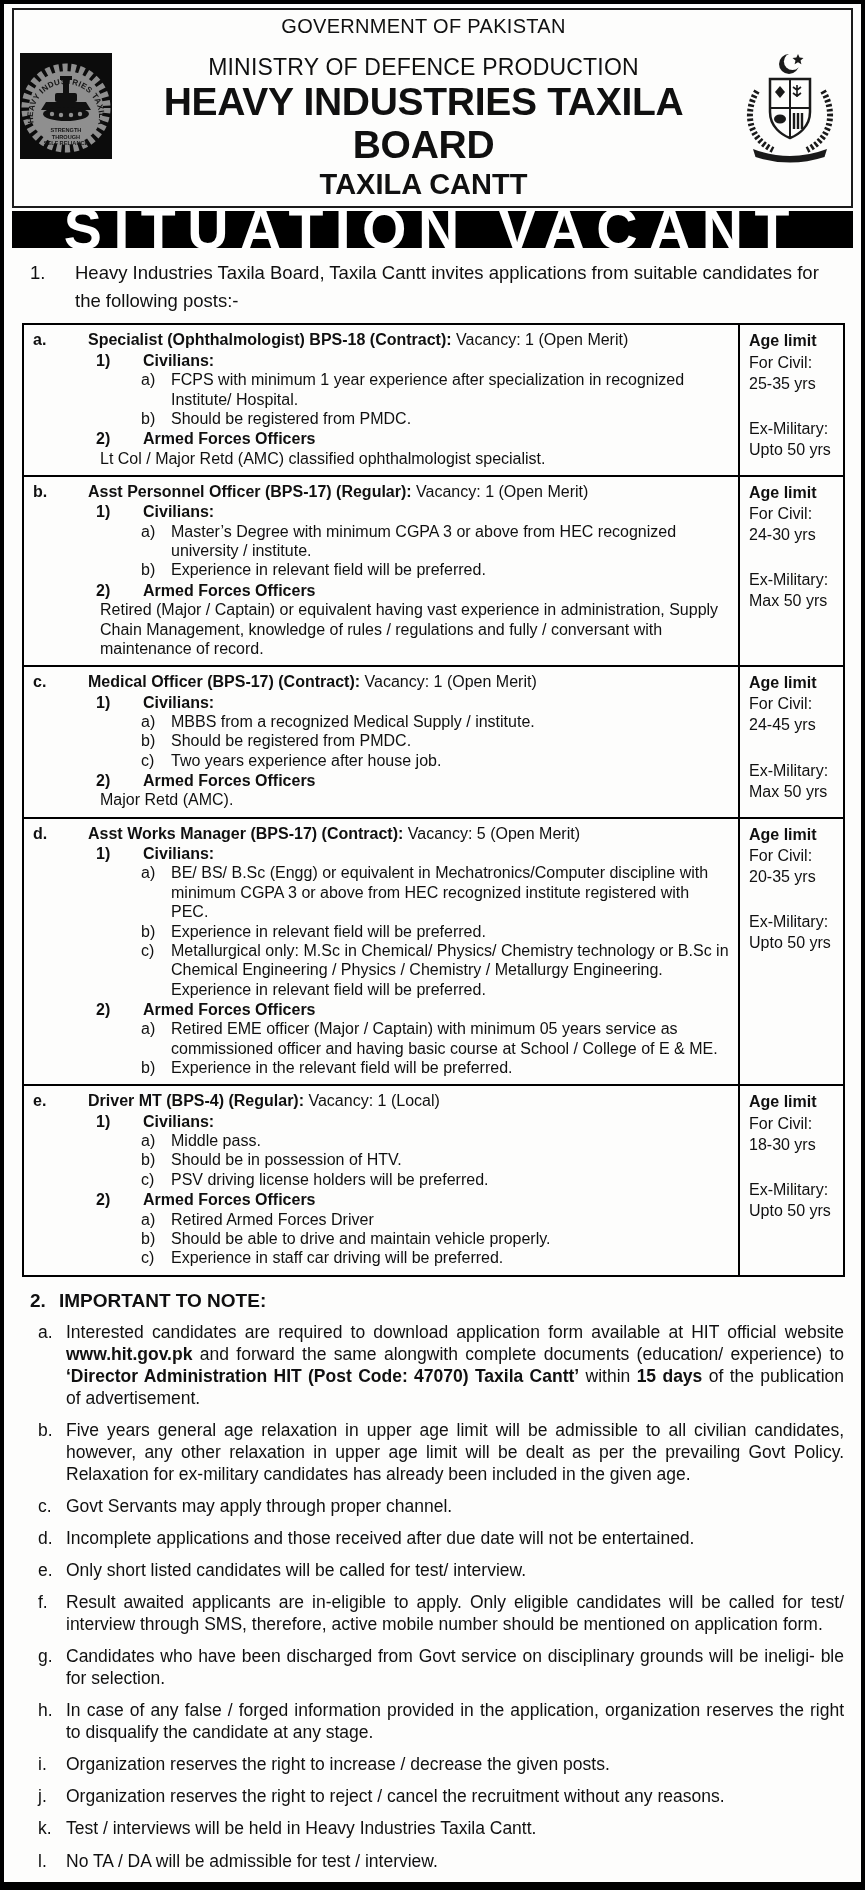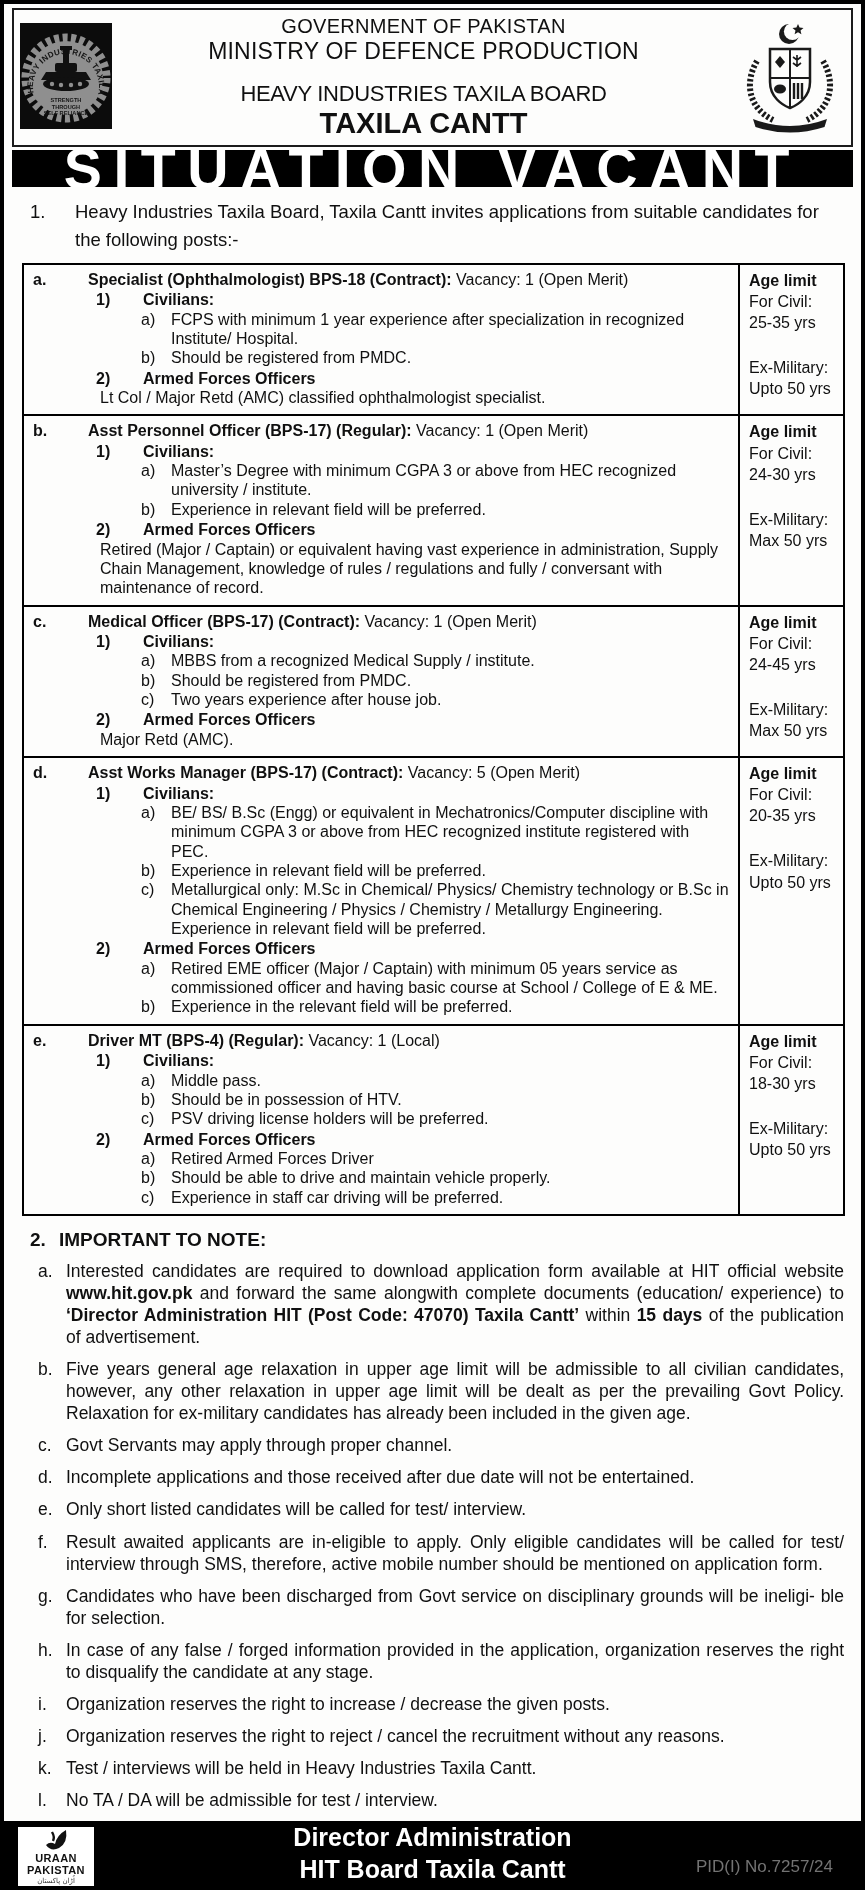--- a/index.html
+++ b/index.html
@@ -10,22 +10,22 @@
     font-family:"Liberation Sans", sans-serif; color:#101010; overflow:hidden;
   }
   .inner { padding:4px 8px 0; display:flex; flex-direction:column; flex:1; }
   .b { font-weight:bold; }
 
   
   .header-box { border:2px solid #1b1b1b; display:flex; align-items:center; padding:5px 6px; min-height:124px; }
   .hit-logo { flex:none; }
   .header-center { flex:1; text-align:center; line-height:1.1; padding:0 4px; }
   .h-line1 { font-size:20px; letter-spacing:.3px; }
-  .h-line2 { font-size:23px; letter-spacing:.2px; margin-top:2px; }
-  .h-line3 { font-size:22px; font-weight:normal; margin-top:18px; letter-spacing:-.3px; }
+  .h-line2 { font-size:23px; letter-spacing:.2px; margin-top:18px; }
+  .h-line3 { font-size:39px; font-weight:bold; margin-top:1px; letter-spacing:-.3px; }
   .h-line4 { font-size:29px; font-weight:bold; margin-top:2px; }
   .emblem { flex:none; }
 
   
   .banner { background:#000; height:37px; margin-top:3px; display:flex; align-items:center; justify-content:center; overflow:hidden; }
   .banner-text { color:#fff; font-weight:bold; font-size:55px; letter-spacing:11px; white-space:nowrap; transform:scale(1.04,1.04); }
 
   
   .intro { display:flex; font-size:18.5px; line-height:1.5; margin:11px 8px 9px 18px; }
   .intro-num { width:45px; flex:none; }

